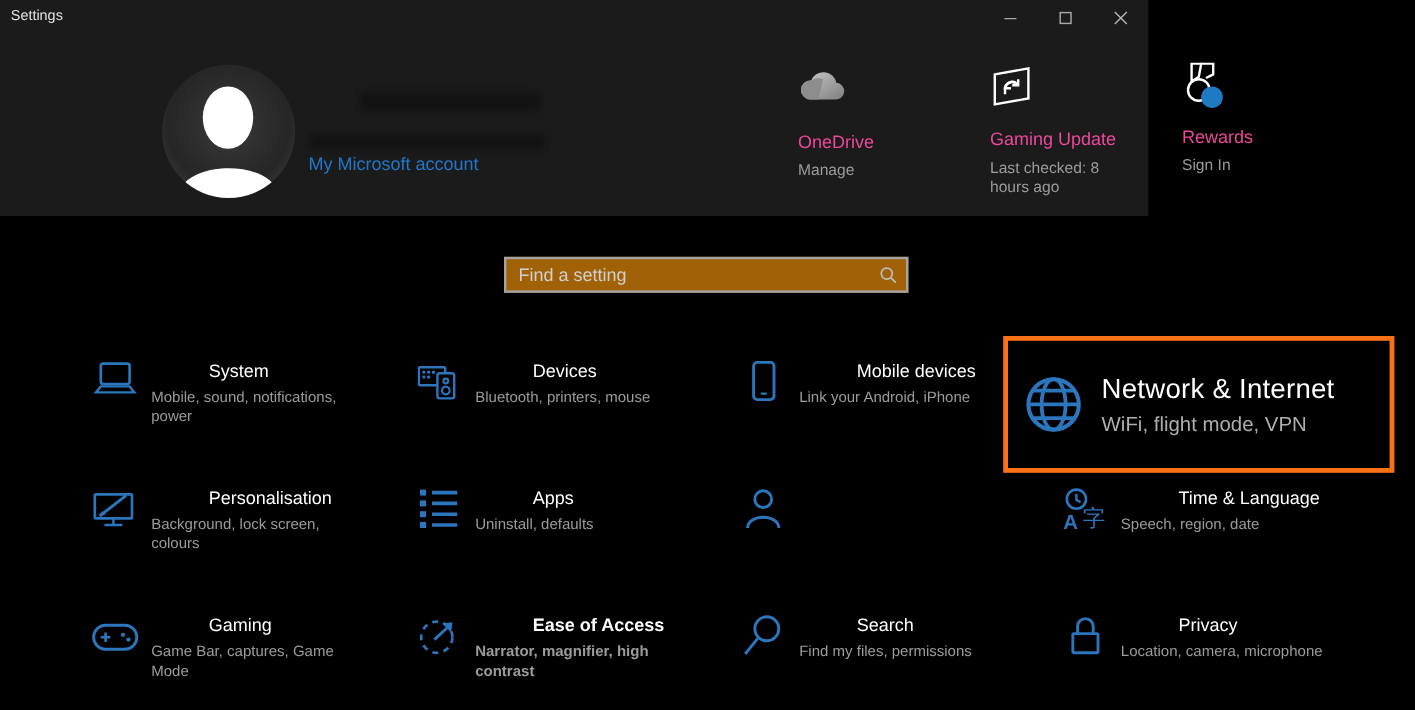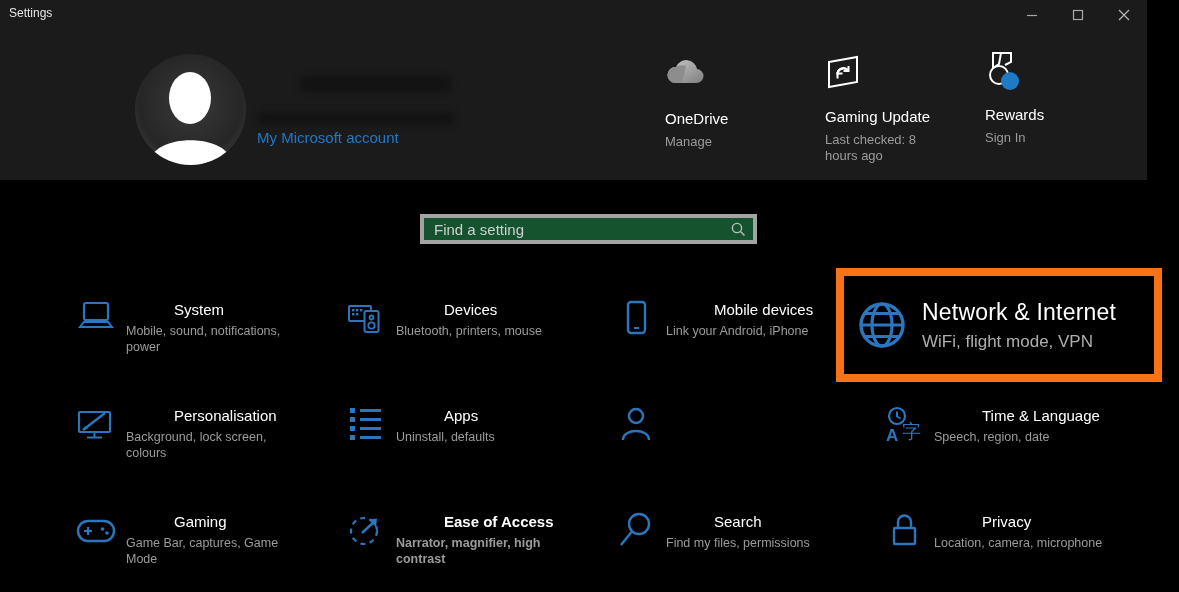--- a/index.html
+++ b/index.html
@@ -2,66 +2,66 @@
 <html><head>
 <meta charset="utf-8">
 <style>
   * { margin:0; padding:0; box-sizing:border-box; }
   html,body { width:1179px; height:592px; overflow:hidden; background:#000; }
   body { font-family:"Liberation Sans", sans-serif; position:relative; }
 
   .stage { position:absolute; inset:0; width:1179px; height:592px; background:#000; }
 
   
-  .header { position:absolute; left:0; top:0; width:1147px; height:180px; background:#1b1b1b; }
+  .header { position:absolute; left:0; top:0; width:957px; height:180px; background:#1b1b1b; }
   .titlebar-title { position:absolute; left:9px; top:6px; font-size:12px; color:#e4e4e4; }
   .win-controls { position:absolute; right:0; top:0; height:30px; display:flex; }
   .win-btn { width:46px; height:30px; display:flex; align-items:center; justify-content:center; }
   .win-btn svg { display:block; }
 
   
   .avatar { position:absolute; left:135px; top:54px; width:111px; height:111px; border-radius:50%;
             background:radial-gradient(circle at 50% 45%, #3a3a3a 0%, #262626 62%, #4e4e4e 100%);
             overflow:hidden; }
   .avatar svg { display:block; }
 
   .redact { position:absolute; background:#131313; filter:blur(3px); border-radius:2px; }
   .redact-1 { left:300px; top:76px; width:150px; height:16px; }
   .redact-2 { left:258px; top:112px; width:196px; height:13px; }
 
   .ms-account-link { position:absolute; left:257px; top:129px; font-size:15px; color:#2177c9; cursor:pointer; }
 
   
   .quick { position:absolute; width:150px; }
   .quick .q-icon { height:36px; margin-bottom:18px; }
-  .quick .q-title { font-size:15px; color:#ffffff; margin-bottom:7px; }
+  .quick .q-title { font-size:15px; color:#ec4899; margin-bottom:7px; }
   .quick .q-sub { font-size:13px; color:#9b9b9b; line-height:16px; }
   .quick-onedrive { left:665px; top:56px; }
   .quick-update { left:825px; top:54px; }
   .quick-update .q-sub { width:92px; }
   .quick-rewards { left:985px; top:52px; }
 
   
   .search-box { position:absolute; left:420px; top:214px; width:337px; height:30px;
-                background:#14532d; border:4px solid #a3a3a3; display:flex; align-items:center; }
+                background:#a16207; border:2px solid #a3a3a3; display:flex; align-items:center; }
   .search-box input { flex:1; background:transparent; border:none; outline:none;
                       color:#cfcfcf; font-size:15px; padding:0 10px;
                       font-family:"Liberation Sans", sans-serif; }
   .search-box input::placeholder { color:#cfcfcf; opacity:1; }
   .search-glyph { width:30px; display:flex; align-items:center; justify-content:center; }
 
   
   .tile { position:absolute; display:flex; cursor:pointer; }
   .tile .t-icon { width:40px; flex:none; display:flex; justify-content:center; }
   .tile .t-txt { margin-left:10px; }
   .tile .t-title { font-size:15px; color:#fff; margin-top:1px;margin-left:48px; }
   .tile .t-sub { font-size:12.5px; color:#9b9b9b; line-height:16px; margin-top:5px; width:178px; }
 
-  .tile-highlight { position:absolute; left:836px; top:268px; width:326px; height:114px;
-                    border:8px solid #f97316; background:#000; display:flex; align-items:center;
+  .tile-highlight { position:absolute; left:836px; top:280px; width:326px; height:114px;
+                    border:4px solid #f97316; background:#000; display:flex; align-items:center;
                     cursor:pointer; }
   .tile-highlight .t-icon { width:52px; margin-left:12px; flex:none; display:flex; justify-content:center; }
   .tile-highlight .t-txt { margin-left:14px; }
   .tile-highlight .t-title { font-size:23px; color:#fff; letter-spacing:0.2px; }
   .tile-highlight .t-sub { font-size:17px; color:#aeaeae; margin-top:6px; }
 </style>
 </head>
 <body>
 
 <div class="stage">

